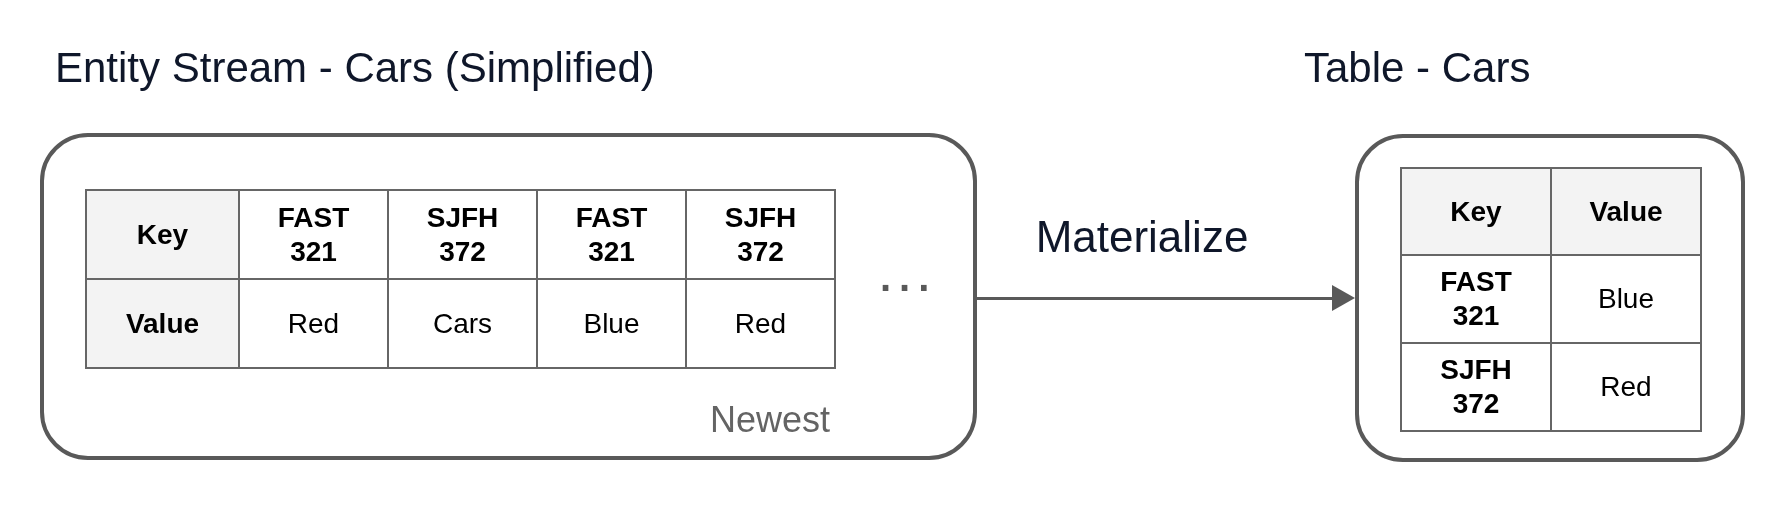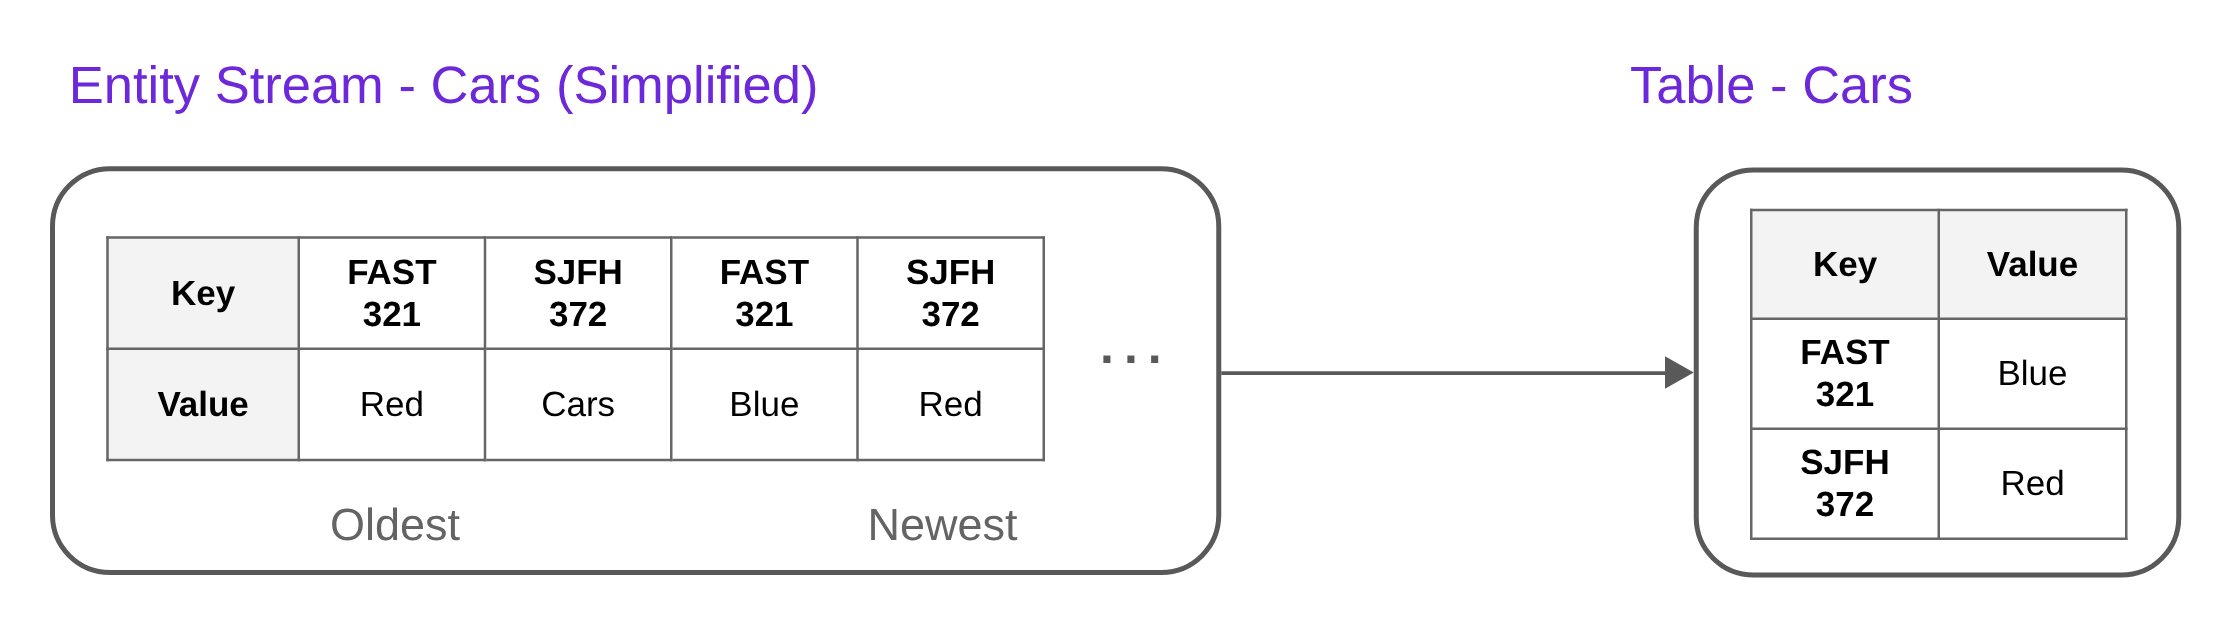--- a/index.html
+++ b/index.html
@@ -10,21 +10,21 @@
   .canvas {
     position: relative;
     width: 1790px;
     height: 506px;
     background: #ffffff;
     font-family: "Liberation Sans", sans-serif;
     overflow: hidden;
   }
   .gray-label {
     position: absolute;
-    color: #6d28d9;
+    color: #0f172a;
     white-space: nowrap;
   }
   .title {
     font-size: 42px;
   }
   .left-title {
     left: 55px;
     top: 44px;
   }
   .right-title {
@@ -101,20 +101,21 @@
     width: 152px;
     text-align: center;
     font-size: 36px;
     color: #646464;
   }
   .newest-label {
     position: absolute;
     left: 650px;
     top: 262px;
     width: 152px;
+    text-align: center;
     font-size: 36px;
     color: #646464;
   }
   .arrow-line {
     position: absolute;
     left: 977px;
     top: 297px;
     width: 358px;
     height: 3px;
     background: #595959;
@@ -167,25 +168,25 @@
         <td>Red</td>
         <td>Cars</td>
         <td>Blue</td>
         <td>Red</td>
       </tr>
     </tbody>
       </table>
 
     <div class="ellipsis">...</div>
 
-    <div class="oldest-label">Oldest</div>
 
     <div class="newest-label">Newest</div>
   </div>
 
+  <div class="gray-label materialize-label">Materialize</div>
 
   <div class="arrow-line"></div>
   <div class="arrow-head"></div>
 
   <div class="rounded-box right-box">
 
     <table class="kv-table right-table">
       <tbody>
           <tr class="hdr">
         <th>Key</th>

